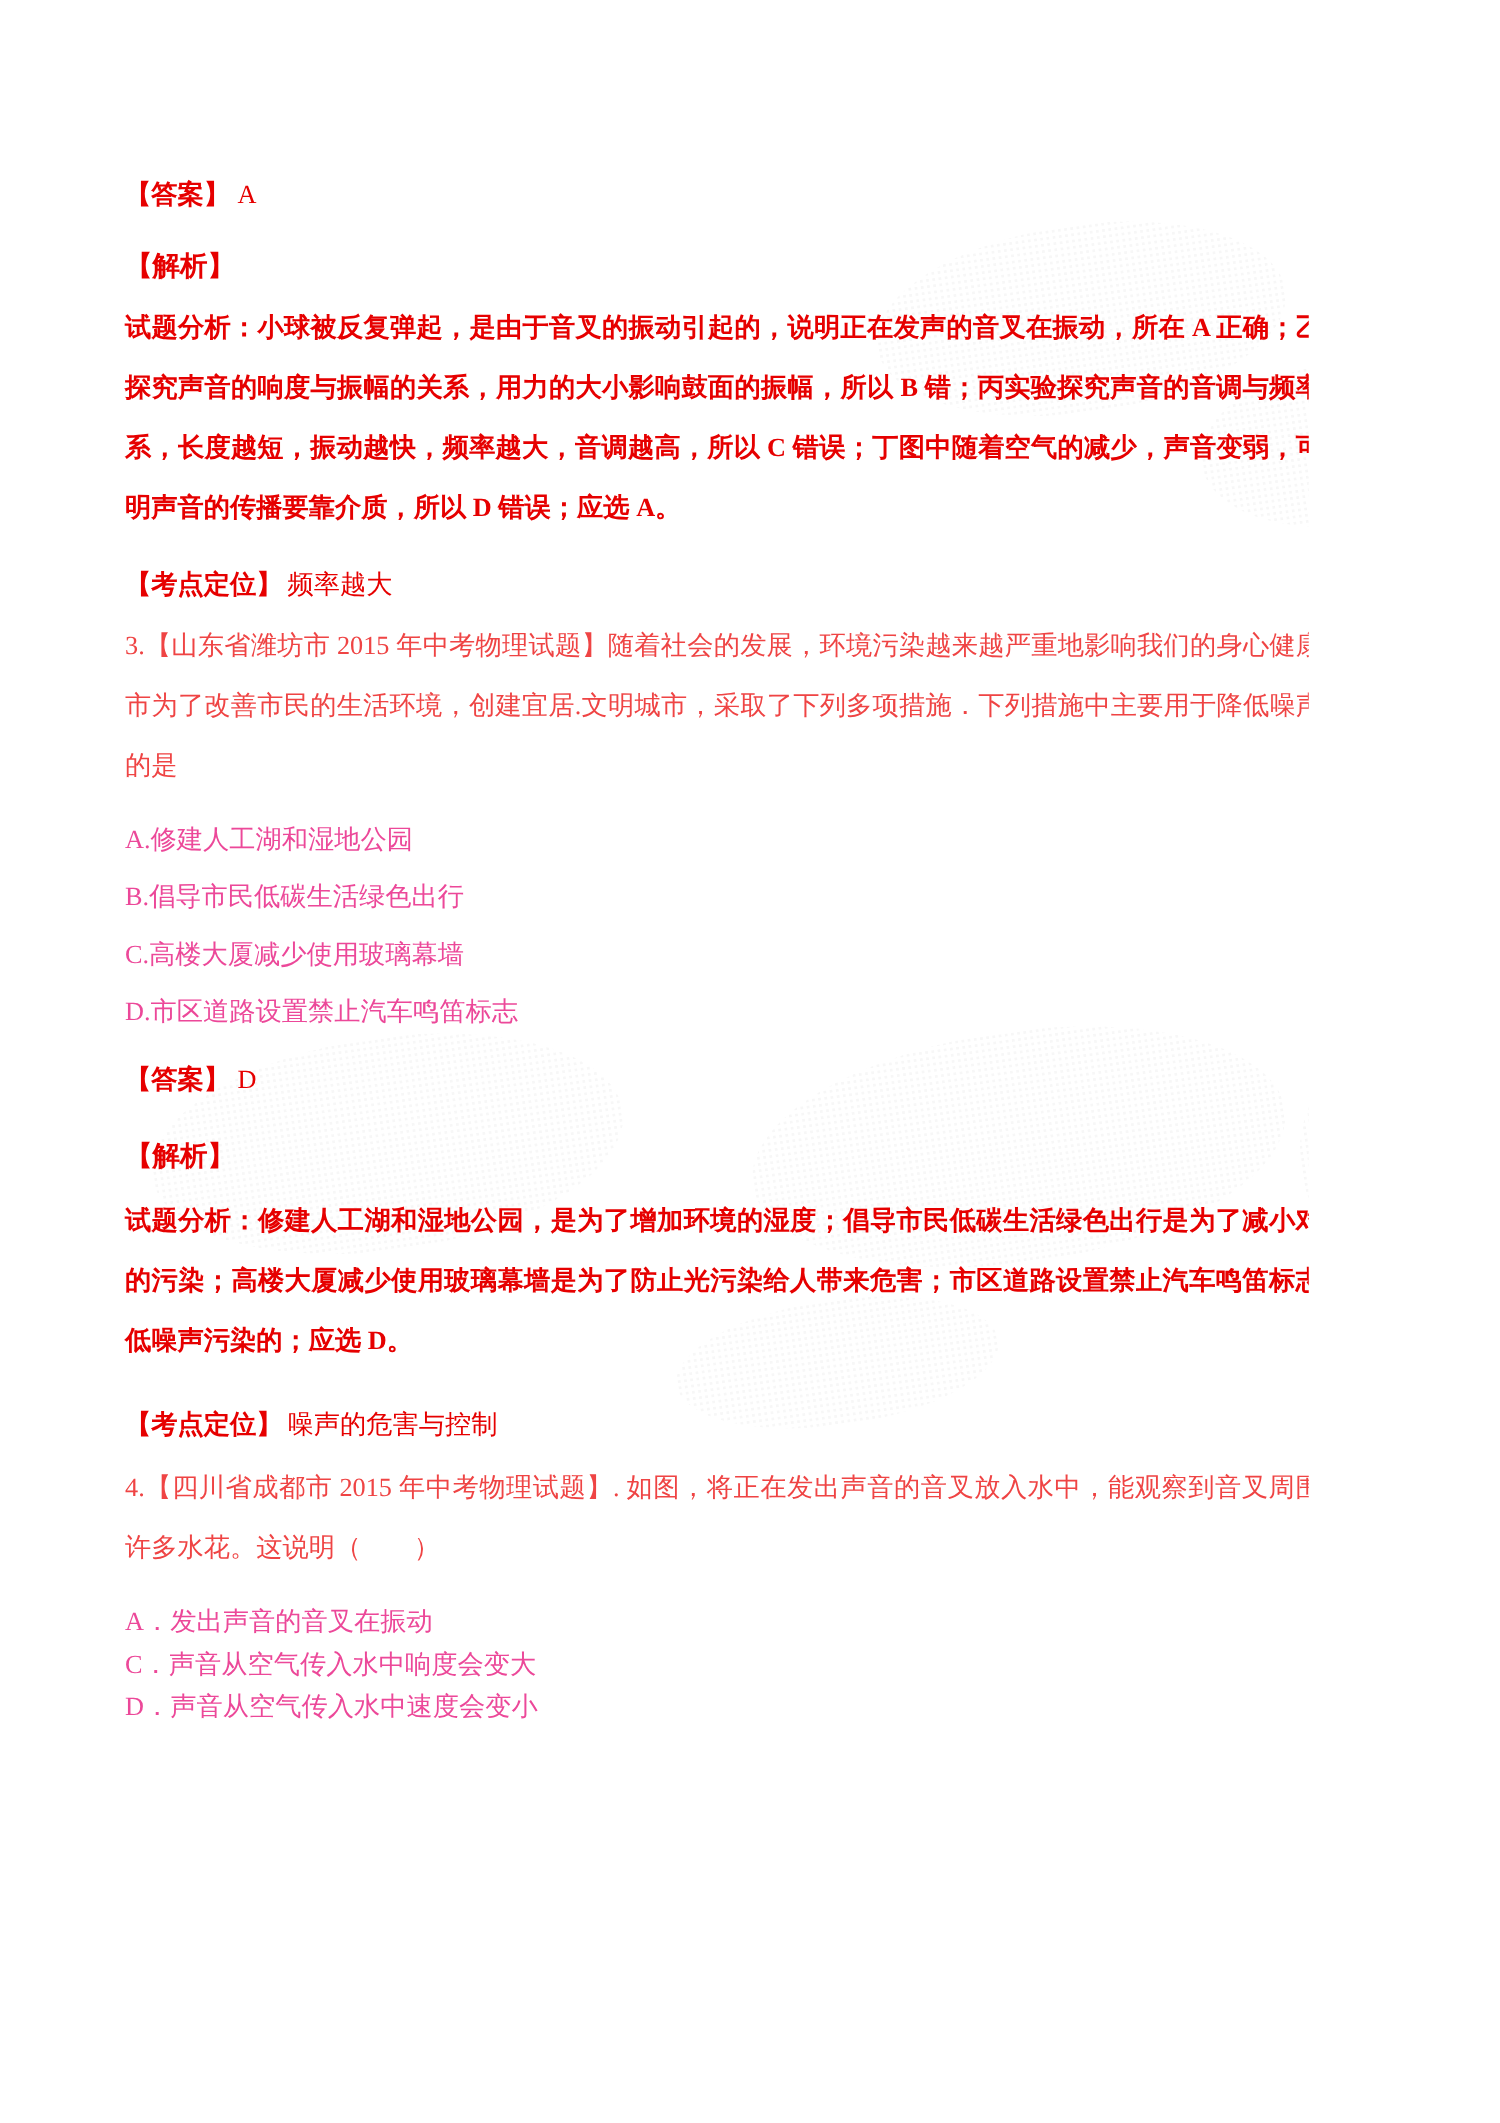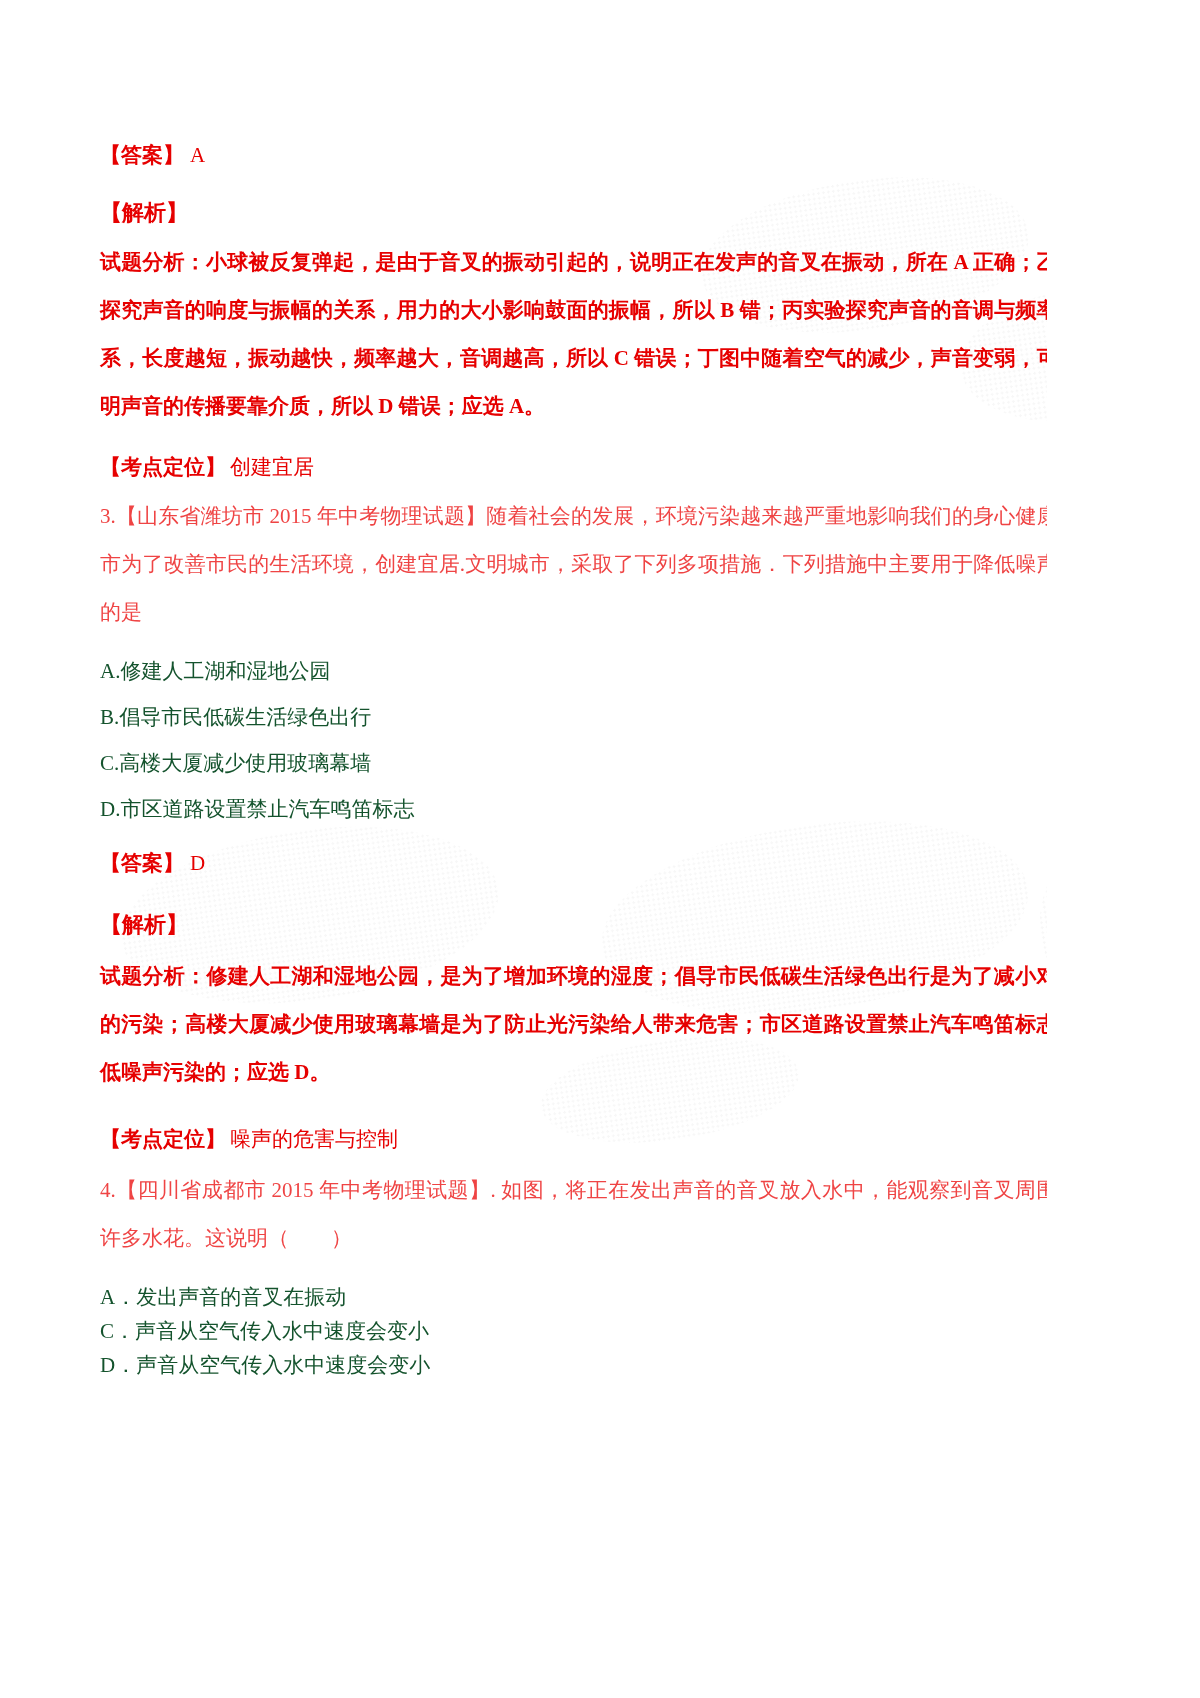--- a/index.html
+++ b/index.html
@@ -56,21 +56,21 @@
   }
   .keypoint-line {
     font-size: 21px;
     line-height: 26px;
     color: #e60000;
   }
   .keypoint-text { margin-left: 4px; }
   .option-line {
     font-size: 21px;
     line-height: 26px;
-    color: #14532d;
+    color: #ec4899;
   }
   
   .b-ans1   { margin-top: 142px; }
   .b-jiexi1 { margin-top: 32px; }
   .b-para1  { margin-top: 12px; }
   .b-kaodian1 { margin-top: 24px; }
   .b-q3stem { margin-top: 12px; }
   .b-q3opts .option-line { margin-top: 20px; }
   .b-q3opts { margin-top: 22px; }
   .b-ans2   { margin-top: 28px; }
@@ -114,21 +114,21 @@
 
     <div class="answer-line b-ans1">
       <span class="answer-label">【答案】</span><span class="answer-value">A</span>
     </div>
 
     <div class="analysis-header b-jiexi1">【解析】</div>
 
     <div class="analysis-body b-para1">试题分析：小球被反复弹起，是由于音叉的振动引起的，说明正在发声的音叉在振动，所在 A 正确；乙实验探究声音的响度与振幅的关系，用力的大小影响鼓面的振幅，所以 B 错；丙实验探究声音的音调与频率的关系，长度越短，振动越快，频率越大，音调越高，所以 C 错误；丁图中随着空气的减少，声音变弱，可以说明声音的传播要靠介质，所以 D 错误；应选 A。</div>
 
     <div class="keypoint-line b-kaodian1">
-      <span class="keypoint-label">【考点定位】</span><span class="keypoint-text">创建宜居</span>
+      <span class="keypoint-label">【考点定位】</span><span class="keypoint-text">频率越大</span>
     </div>
 
     <div class="black-text b-q3stem">3.【山东省潍坊市 2015 年中考物理试题】随着社会的发展，环境污染越来越严重地影响我们的身心健康．我市为了改善市民的生活环境，创建宜居.文明城市，采取了下列多项措施．下列措施中主要用于降低噪声污染的是</div>
 
     <div class="b-q3opts">
       <div class="option-line">A.修建人工湖和湿地公园</div>
       <div class="option-line">B.倡导市民低碳生活绿色出行</div>
       <div class="option-line">C.高楼大厦减少使用玻璃幕墙</div>
       <div class="option-line">D.市区道路设置禁止汽车鸣笛标志</div>
     </div>
@@ -142,18 +142,18 @@
     <div class="analysis-body b-para2">试题分析：修建人工湖和湿地公园，是为了增加环境的湿度；倡导市民低碳生活绿色出行是为了减小对空气的污染；高楼大厦减少使用玻璃幕墙是为了防止光污染给人带来危害；市区道路设置禁止汽车鸣笛标志是降低噪声污染的；应选 D。</div>
 
     <div class="keypoint-line b-kaodian2">
       <span class="keypoint-label">【考点定位】</span><span class="keypoint-text">噪声的危害与控制</span>
     </div>
 
     <div class="black-text b-q4stem">4.【四川省成都市 2015 年中考物理试题】. 如图，将正在发出声音的音叉放入水中，能观察到音叉周围溅起许多水花。这说明（　　）</div>
 
     <div class="b-q4opts">
       <div class="option-line">A．发出声音的音叉在振动</div>
-      <div class="option-line">C．声音从空气传入水中速度会变小</div>
+      <div class="option-line">C．声音从空气传入水中响度会变大</div>
       <div class="option-line">D．声音从空气传入水中速度会变小</div>
     </div>
 
   </div>
 </div>
 
 </body></html>

